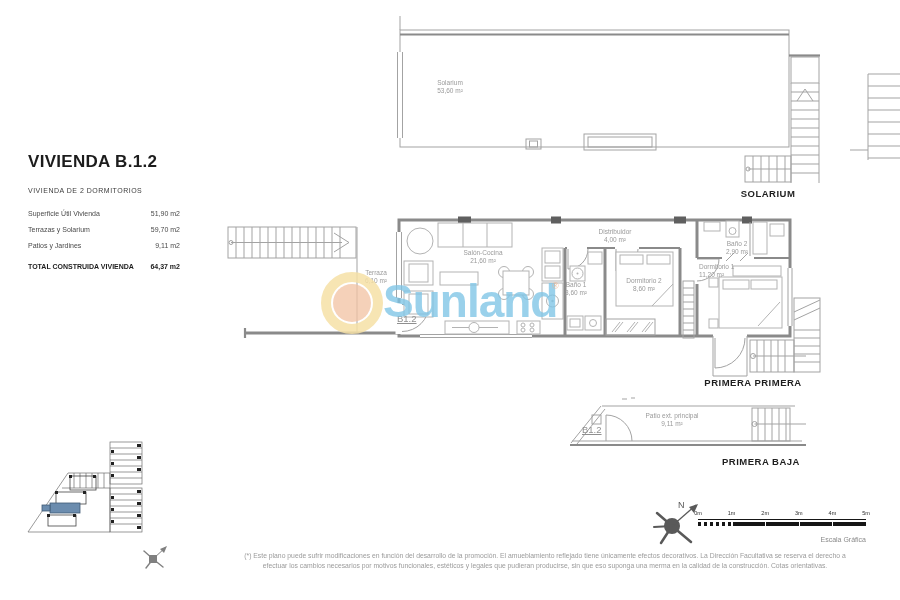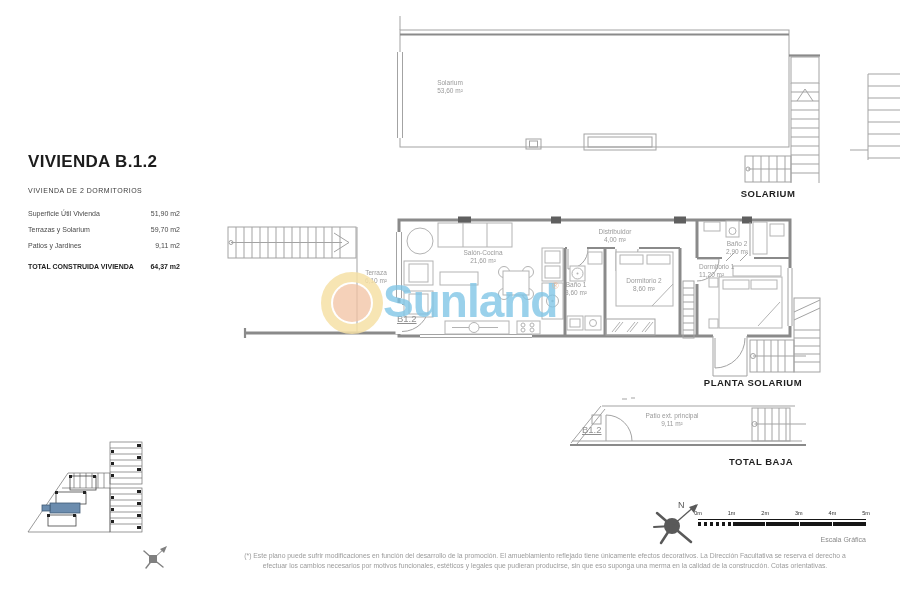--- a/index.html
+++ b/index.html
@@ -333,21 +333,21 @@
   </div>
   <div class="rlabel" style="left:707px;top:240px;width:60px">
     <span style="display:block">Baño 2</span>
     <span style="display:block">2,90 m²</span>
   </div>
   <div class="rlabel tl" style="left:699px;top:263px;width:60px">
     <span style="display:block">Dormitorio 1</span>
     <span style="display:block">11,20 m²</span>
   </div>
   <div class="unitlbl" style="left:397px;top:313px">B1.2</div>
-  <div class="caption" style="left:683px;top:377px;width:140px">PLANTA SOLARIUM</div>
+  <div class="caption" style="left:683px;top:377px;width:140px">PRIMERA PRIMERA</div>
 
   <svg class="abs" style="left:564px;top:394px" width="276" height="58" viewBox="564 394 276 58">
     <line class="ln-t" x1="602" y1="406" x2="795" y2="406"></line>
     <line class="ln-t" x1="572" y1="441" x2="802" y2="441"></line>
     <line class="ln-w2" x1="570" y1="445" x2="806" y2="445"></line>
     <line class="ln-t" x1="571" y1="443" x2="601" y2="406"></line>
     <line class="ln-t" x1="577" y1="444" x2="605" y2="409"></line>
     <rect class="ln-t" x="592" y="415" width="9" height="9"></rect>
     <line class="ln-t" x1="606" y1="415" x2="606" y2="441"></line>
     <path class="ln-t" d="M 606 415 A 26 26 0 0 1 632 441"></path>
@@ -362,21 +362,21 @@
       <line class="ln-t" x1="786" y1="408" x2="786" y2="441"></line>
       <circle class="ln-t" cx="754.5" cy="424" r="2.5"></circle>
       <line class="ln-t" x1="754.5" y1="424" x2="806" y2="424"></line>
     </g>
   </svg>
   <div class="rlabel" style="left:632px;top:412px;width:80px">
     <span style="display:block">Patio ext. principal</span>
     <span style="display:block">9,11 m²</span>
   </div>
   <div class="unitlbl" style="left:582px;top:424px">B1.2</div>
-  <div class="caption" style="left:691px;top:456px;width:140px">TOTAL BAJA</div>
+  <div class="caption" style="left:691px;top:456px;width:140px">PRIMERA BAJA</div>
 
   <svg class="abs" style="left:22px;top:440px" width="122" height="96" viewBox="0 0 122 96">
     <rect class="sp" x="88" y="2" width="32" height="42"></rect>
     <line class="sp" x1="88" y1="8" x2="120" y2="8"></line>
       <line class="sp" x1="88" y1="14" x2="120" y2="14"></line>
     <line class="sp" x1="88" y1="20" x2="120" y2="20"></line>
       <line class="sp" x1="88" y1="26" x2="120" y2="26"></line>
     <line class="sp" x1="88" y1="32" x2="120" y2="32"></line>
       <line class="sp" x1="88" y1="38" x2="120" y2="38"></line>
     <rect class="spd" x="115" y="4" width="4" height="3"></rect>

